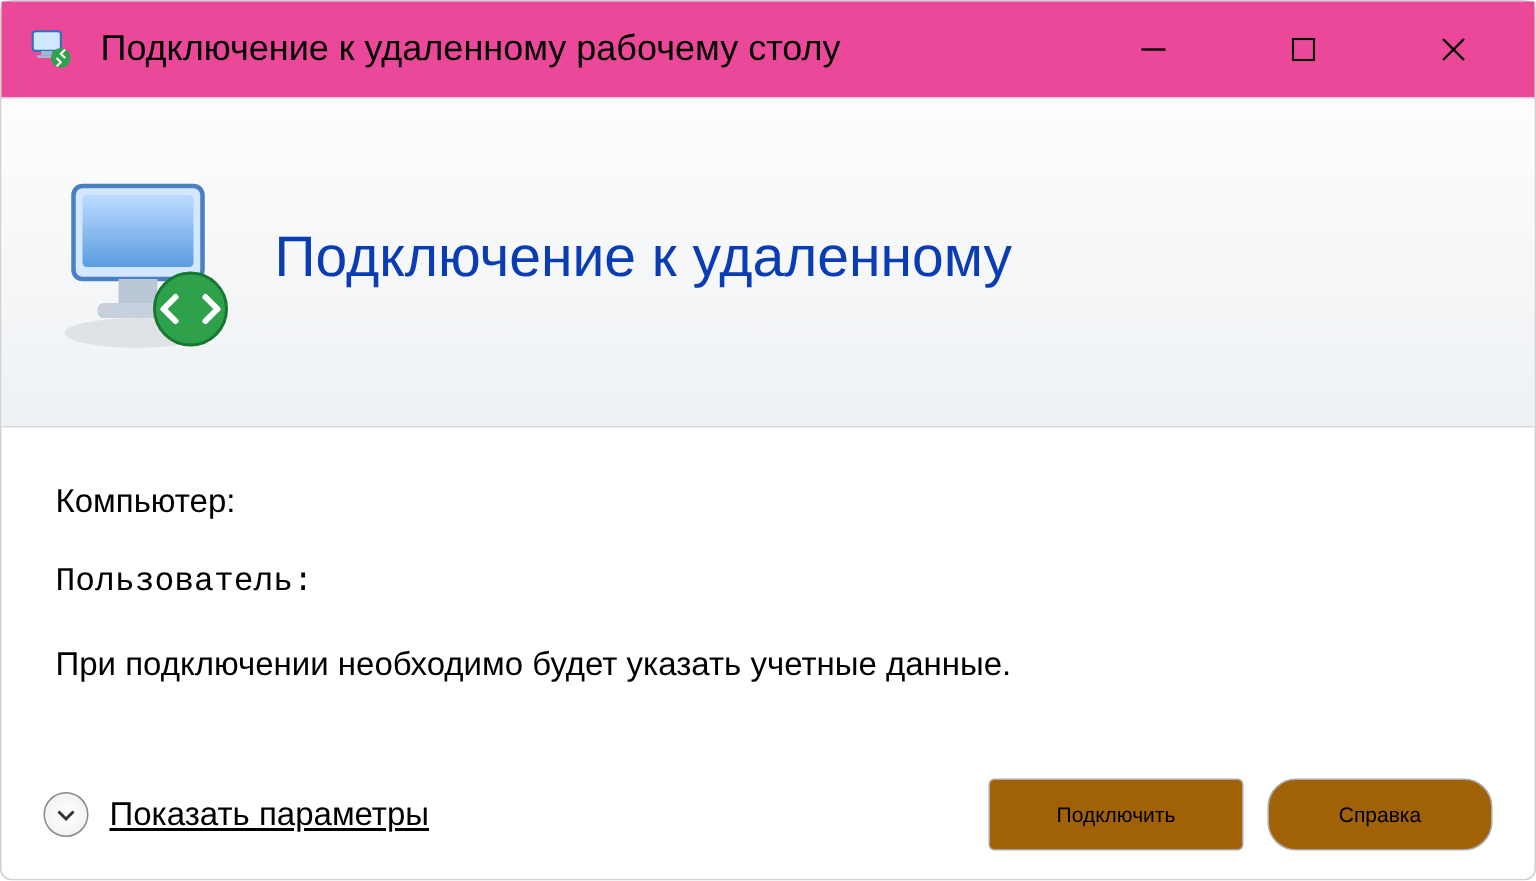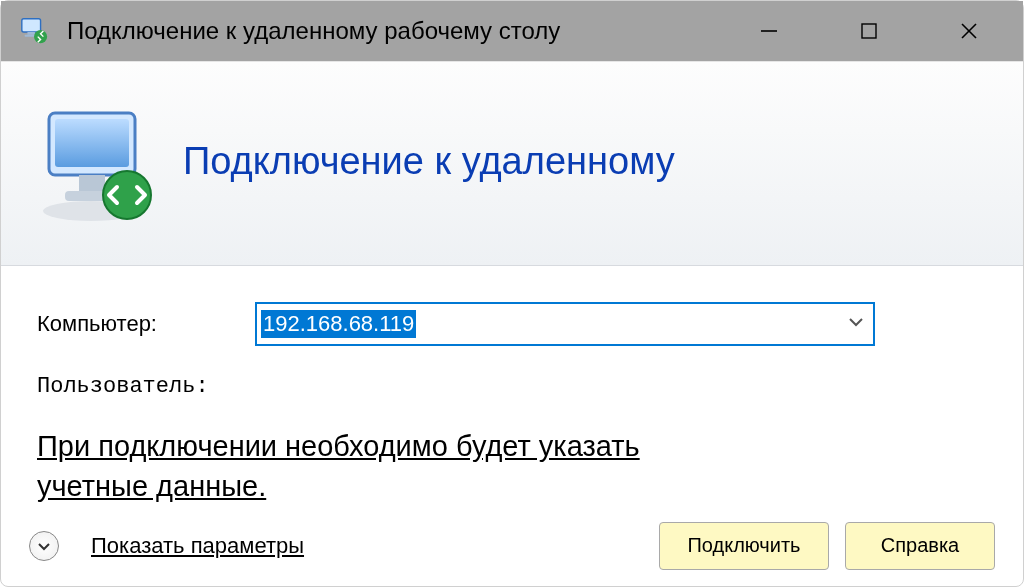--- a/index.html
+++ b/index.html
@@ -17,21 +17,21 @@
     border-radius: 8px;
     background: #ffffff;
     display: flex;
     flex-direction: column;
   }
   .titlebar {
     height: 64px;
     display: flex;
     align-items: center;
     padding: 0 4px 0 18px;
-    background: #a3a3a3;
+    background: #ec4899;
   }
   .titlebar .app-smallicon {
     width: 30px; height: 30px;
     margin-right: 18px;
     flex-shrink: 0;
   }
   .titlebar .title-text {
     font-size: 24px;
     flex: 1;
   }
@@ -115,64 +115,63 @@
   .combo .chevron {
     position: absolute;
     right: 10px; top: 50%; transform: translateY(-50%);
     color: #555;
     pointer-events: none;
   }
   .user-row .label { width: 218px; font-family: Liberation Mono, monospace; }
   .user-row .value { margin-left: 26px; }
 
   .hint {
-    font-size: 29px;
+    font-size: 22px;
     max-width: 720px;
     line-height: 1.35;
     margin-top: 24px;
-    text-decoration: underline;
   }
 
   .footer {
     height: 86px;
     display: flex;
     align-items: center;
     padding: 0 28px;
   }
   .expand-btn {
     display: flex;
     align-items: center;
-    gap: 32px;
+    gap: 14px;
     font-size: 22px;
     cursor: default;
   }
   .expand-btn .circle {
     width: 30px; height: 30px;
     border: 1px solid #888;
     border-radius: 50%;
     display:flex;align-items:center;justify-content:center;
     background: radial-gradient(#fff,#eee);
   }
   .expand-btn .circle svg { display:block; }
   .expand-btn .txt { text-decoration: underline; }
 
   .footer .spacer { flex:1; }
 
   .wbtn {
     height: 48px;
     min-width: 170px;
     border: 1px solid #a9a9a9;
-    background: #fef9c3;
+    background: #a16207;
     border-radius: 4px;
-    font-size: 20px;
+    font-size: 14px;
     padding: 12px 24px;
     margin-left: 16px;
     display:flex;align-items:center;justify-content:center;
   }
-  .wbtn.help { min-width: 150px; }
+  .wbtn.help { min-width: 150px; border-radius: 19px; }
 
   
   .rdp-mini svg, .big-icon svg { display:block; }
 </style>
 </head>
 <body>
 
 <div class="window">
 
   <div class="titlebar">
@@ -227,29 +226,20 @@
       </svg>
     </div>
     <div class="header-text">
       <div class="line1">Подключение к удаленному</div>
     </div>
   </div>
 
   <div class="body-area">
     <div class="row">
       <div class="label">Компьютер:</div>
-      <div class="combo">
-        <input type="text" value="192.168.68.119" style="">
-        <span class="selected-text">192.168.68.119</span>
-        <span class="chevron">
-          <svg width="18" height="18" viewBox="0 0 18 18">
-              <path d="M3 6 l6 6 l6 -6" fill="none" stroke="#555" stroke-width="2"></path>
-            </svg>
-        </span>
-      </div>
     </div>
 
     <div class="row user-row">
       <div class="label">Пользователь:</div>
     </div>
 
     <div class="hint">При подключении необходимо будет указать учетные данные.</div>
   </div>
 
   <div class="footer">

